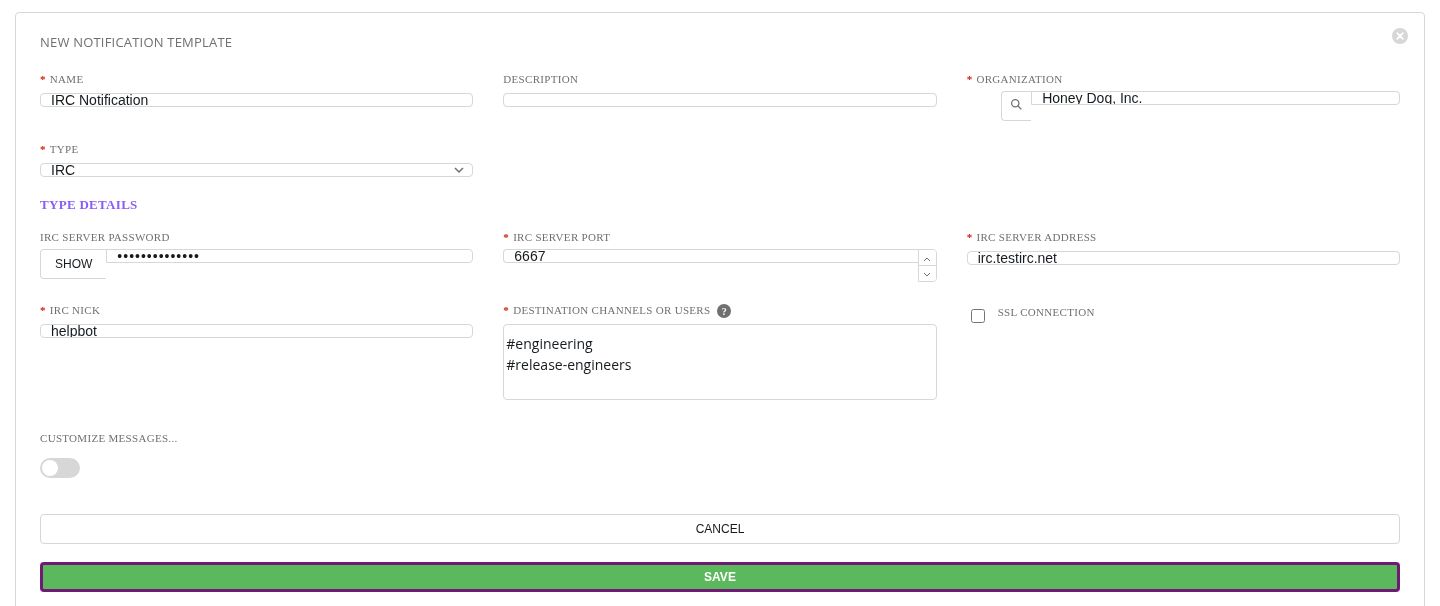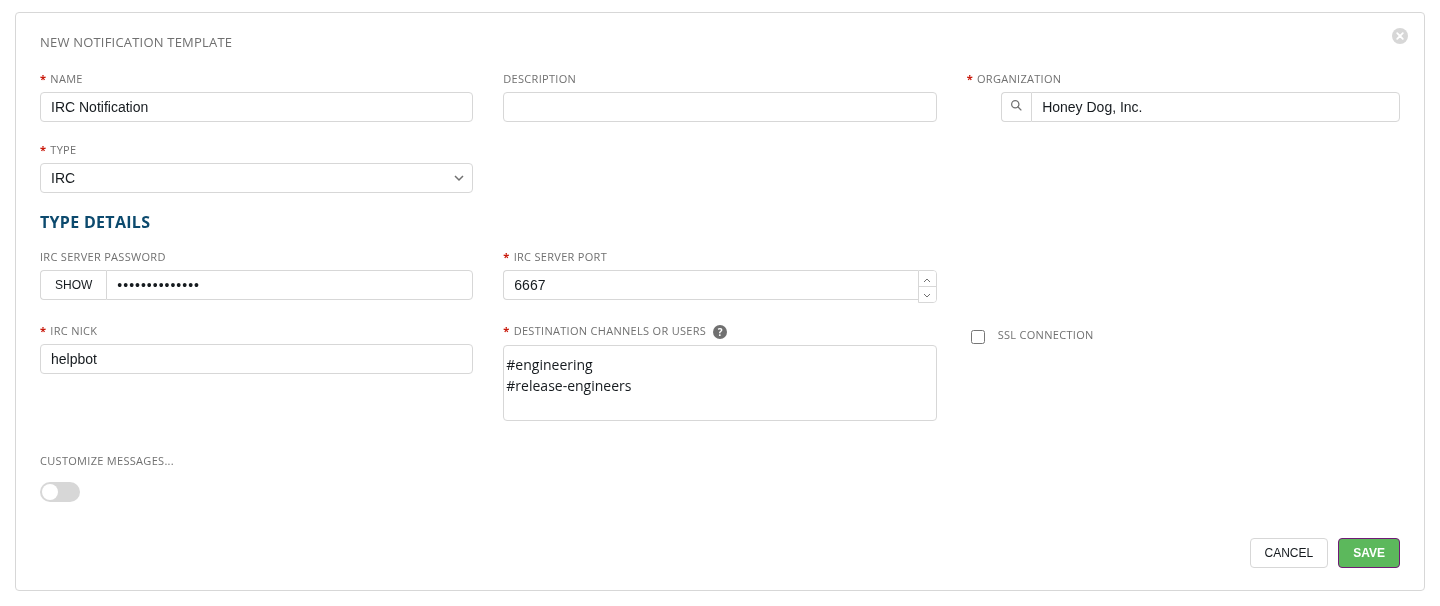--- a/index.html
+++ b/index.html
@@ -48,28 +48,29 @@
   }
   .field label,
   .section-title,
   .customize-label {
     font-size: 11px;
     font-weight: 400;
     color: #707070;
     letter-spacing: .3px;
     text-transform: uppercase;
     display: inline-block;
+    font-family: Liberation Serif, serif;
   }
   .field label { margin-bottom: 6px; }
   .req { color: #c9190b; font-weight: 700; margin-right: 4px; }
   .text-input,
   .select-input,
   .textarea-input {
     width: 100%;
-    height: 30px;
+    height: 14px;
     border: 1px solid #d7d7d7;
     border-radius: 4px;
     padding: 0 10px;
     font-size: 14px;
     color: #161b1f;
     background: #fff;
   }
   .textarea-input {
     height: 76px;
     padding: 8px 2px;
@@ -106,23 +107,23 @@
   .select-caret {
     position: absolute;
     right: 9px;
     top: 50%;
     transform: translateY(-50%);
     pointer-events: none;
   }
   .select-caret svg { display: block; }
 
   .section-title {
-    font-size: 16px;
+    font-size: 13px;
     font-weight: 700;
-    color: #0c4a6e;
+    color: #8b5cf6;
     margin: 6px 0 14px;
     display: block;
   }
 
   
   .pw-wrap { display: flex; }
   .show-btn {
     height: 30px;
     padding: 0 14px;
     border: 1px solid #d7d7d7;
@@ -210,39 +211,40 @@
     left: 2px;
     width: 16px;
     height: 16px;
     background: #fff;
     border-radius: 50%;
   }
 
   .actions {
     display: flex;
     justify-content: flex-end;
-    gap: 10px;
+    gap: 18px;
     margin-top: 32px;
+    flex-direction: column;
   }
   .btn {
     height: 30px;
     padding: 0 14px;
     border-radius: 4px;
     font-size: 12px;
     text-transform: uppercase;
     cursor: pointer;
   }
   .btn-cancel {
     background: #fff;
     border: 1px solid #d7d7d7;
     color: #161b1f;
   }
   .btn-save {
     background: #5cb85c;
-    border: 1px solid #701a75;
+    border: 3px solid #701a75;
     color: #fff;
     font-weight: 600;
   }
 </style>
 </head>
 <body>
 
 <div class="panel">
 
   <button class="close-btn">
@@ -318,20 +320,24 @@
                 </svg></span>
           </button>
           <button>
             <span><svg width="8" height="6" viewBox="0 0 8 6">
                   <path d="M1 1l3 3 3-3" fill="none" stroke="#707070" stroke-width="1"></path>
                 </svg></span>
           </button>
         </div>
       </div>
     </div>
+    <div class="field">
+      <label><span class="req">*</span><span>IRC SERVER ADDRESS</span></label>
+      <input class="text-input" type="text" value="irc.testirc.net" style="">
+    </div>
   </div>
 
   <div class="row">
     <div class="field">
       <label><span class="req">*</span><span>IRC NICK</span></label>
       <input class="text-input" type="text" value="helpbot" style="">
     </div>
     <div class="field">
       <label>
         <span class="req">*</span><span>DESTINATION CHANNELS OR USERS</span>

